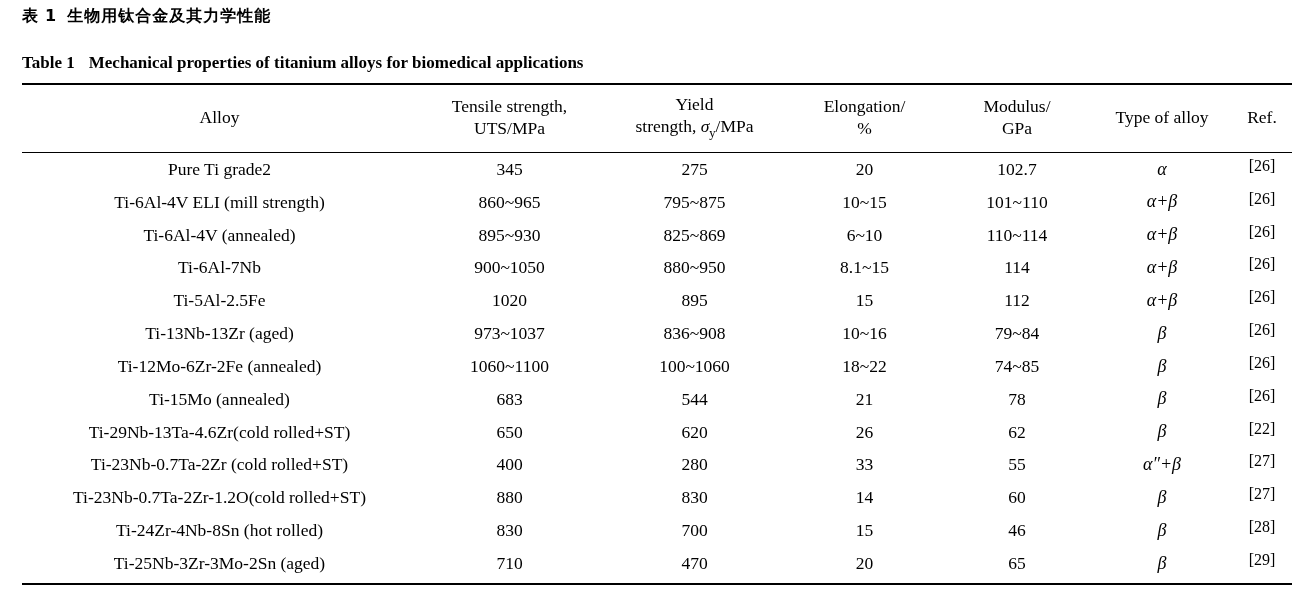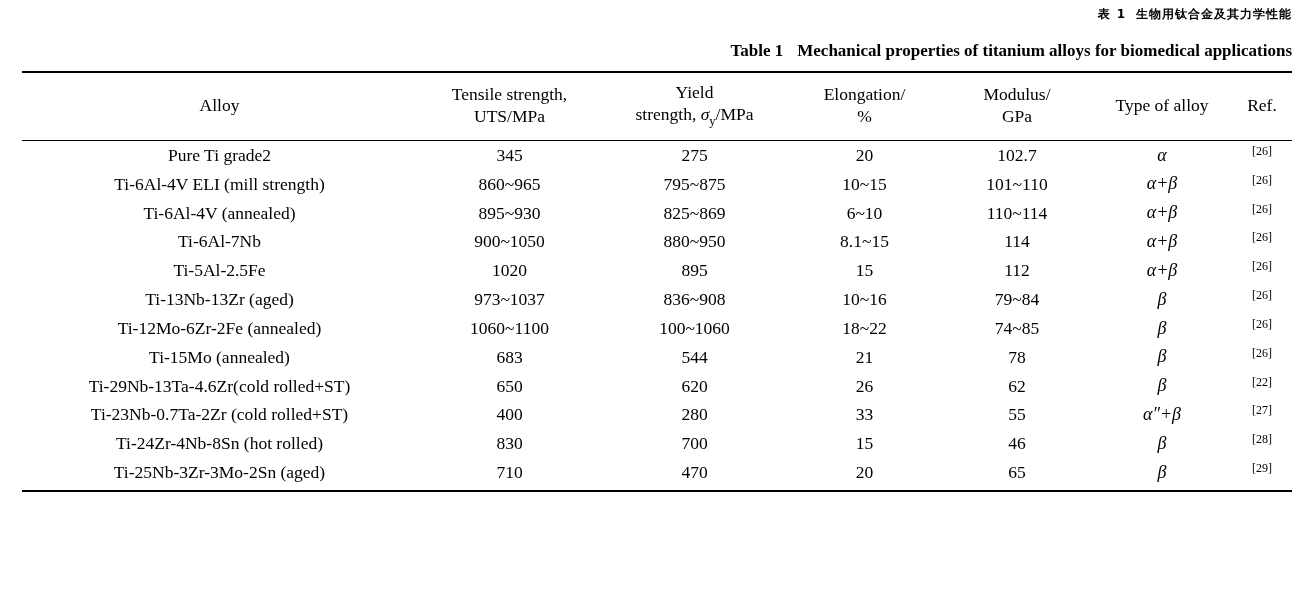--- a/index.html
+++ b/index.html
@@ -15,37 +15,37 @@
     overflow: hidden;
   }
   .page {
     width: 1314px;
     height: 590px;
     position: relative;
     box-sizing: border-box;
     padding: 0 22px;
   }
   .caption-cn {
-    text-align: right;
-    font-size: 12px;
+    text-align: left;
+    font-size: 16px;
     font-family: "DejaVu Sans", sans-serif;
     font-weight: bold;
     letter-spacing: 1px;
     margin-top: 6px;
     margin-bottom: 2px;
   }
   .caption-cn .num {
     margin: 0 10px 0 6px;
   }
   .caption-en {
-    text-align: right;
+    text-align: left;
     font-size: 17px;
     font-family: "Liberation Serif", serif;
     font-weight: bold;
-    margin-top: 18px;
+    margin-top: 26px;
     margin-bottom: 10px;
   }
   .caption-en .lbl {
     margin-right: 14px;
   }
   table.alloy {
     width: 1270px;
     margin: 0 auto;
     border-collapse: collapse;
     font-size: 17.5px;
@@ -80,21 +80,21 @@
   .type-cell {
     font-style: italic;
     font-size: 18px;
   }
   .ref-cell {
     text-align: left;
     padding-left: 4px;
     vertical-align: top;
   }
   .ref-cell sup {
-    font-size: 12px;
+    font-size: 16px;
     vertical-align: super;
   }
   .sub {
     font-size: 12.5px;
     vertical-align: sub;
   }
   .ital { font-style: italic; }
   .tall td { padding-top: 11px; padding-bottom: 11px; }
 </style>
 </head>
@@ -227,20 +227,29 @@
         </tr>
         <tr>
           <td>Ti-23Nb-0.7Ta-2Zr (cold rolled+ST)</td>
           <td>400</td>
           <td>280</td>
           <td>33</td>
           <td>55</td>
           <td class="type-cell">α″+β</td>
           <td class="ref-cell"><sup>[27]</sup></td>
         </tr>
+        <tr>
+          <td>Ti-23Nb-0.7Ta-2Zr-1.2O(cold rolled+ST)</td>
+          <td>880</td>
+          <td>830</td>
+          <td>14</td>
+          <td>60</td>
+          <td class="type-cell">β</td>
+          <td class="ref-cell"><sup>[27]</sup></td>
+        </tr>
         <tr class="tall">
           <td>Ti-24Zr-4Nb-8Sn (hot rolled)</td>
           <td>830</td>
           <td>700</td>
           <td>15</td>
           <td>46</td>
           <td class="type-cell">β</td>
           <td class="ref-cell"><sup>[28]</sup></td>
         </tr>
         <tr class="tall">

